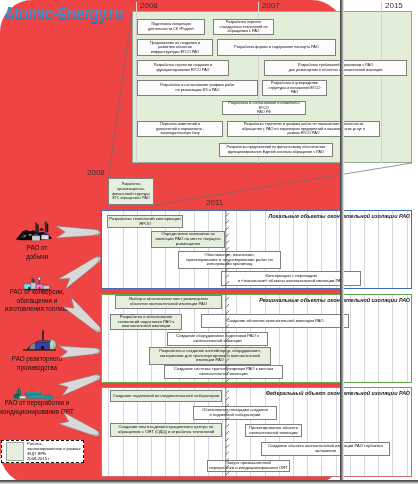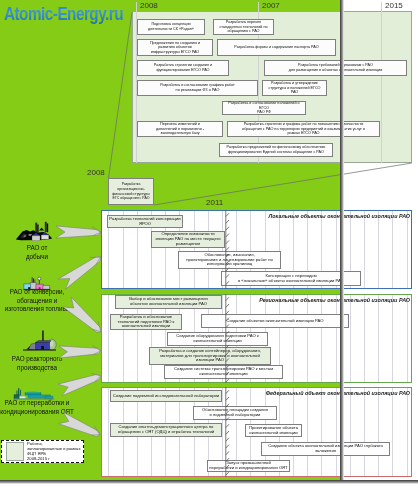--- a/index.html
+++ b/index.html
@@ -1,18 +1,18 @@
 <!DOCTYPE html>
 <html><head>
 <meta charset="utf-8">
 <style>
   html,body{margin:0;padding:0;background:#fff;}
   body{width:418px;height:484px;overflow:hidden;
        font-family:"Liberation Sans",sans-serif;-webkit-font-smoothing:antialiased;}
-  #page{position:relative;width:344px;height:484px;background:#84cc16;}
+  #page{position:relative;width:344px;height:484px;background:#ef4444;border-radius:32px;}
 
   
   .wm{position:absolute;left:4px;top:4px;font-size:18px;font-weight:bold;
       letter-spacing:-0.6px;white-space:nowrap;
       transform:scaleX(0.85);transform-origin:0 0;
       background:linear-gradient(180deg,#2f7fc0 0%,#3e95d6 40%,#1a6cb0 100%);
       -webkit-background-clip:text;background-clip:text;color:transparent;}
 
   
   .shadow-r{position:absolute;right:0;top:0;width:4px;height:484px;

